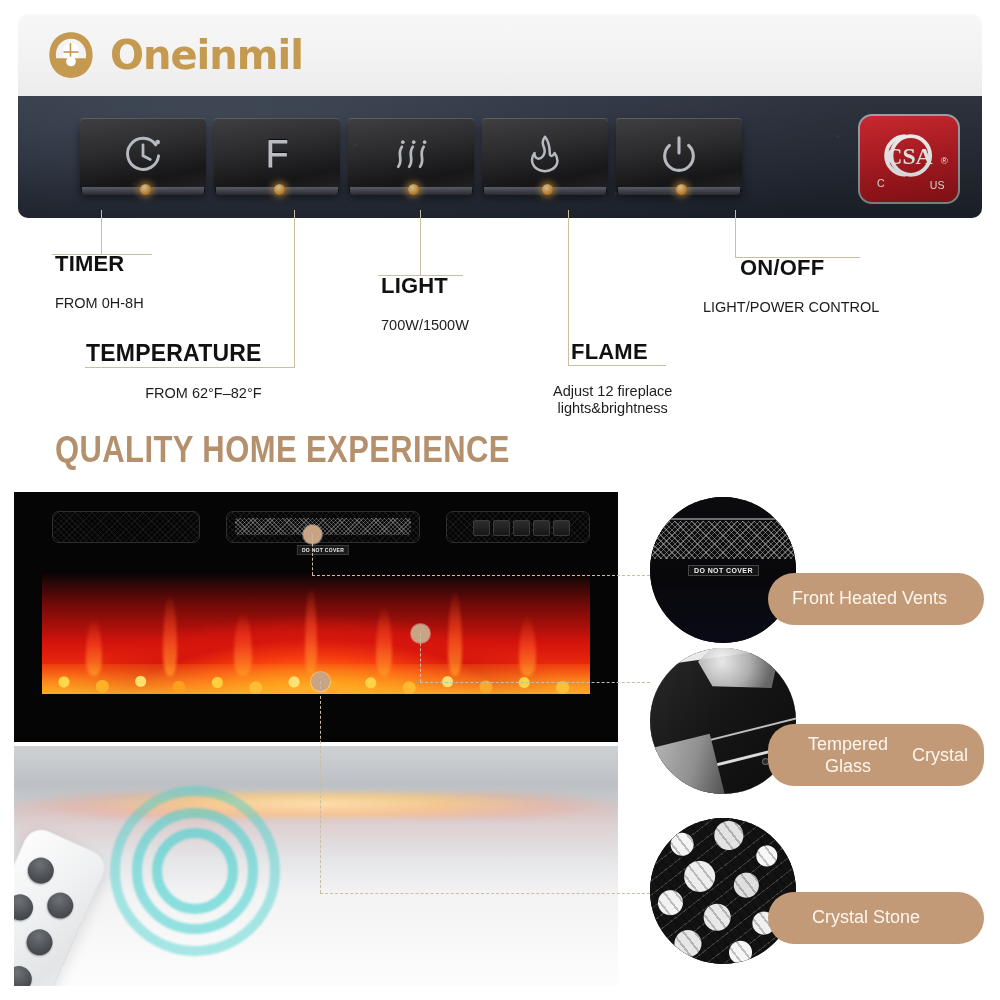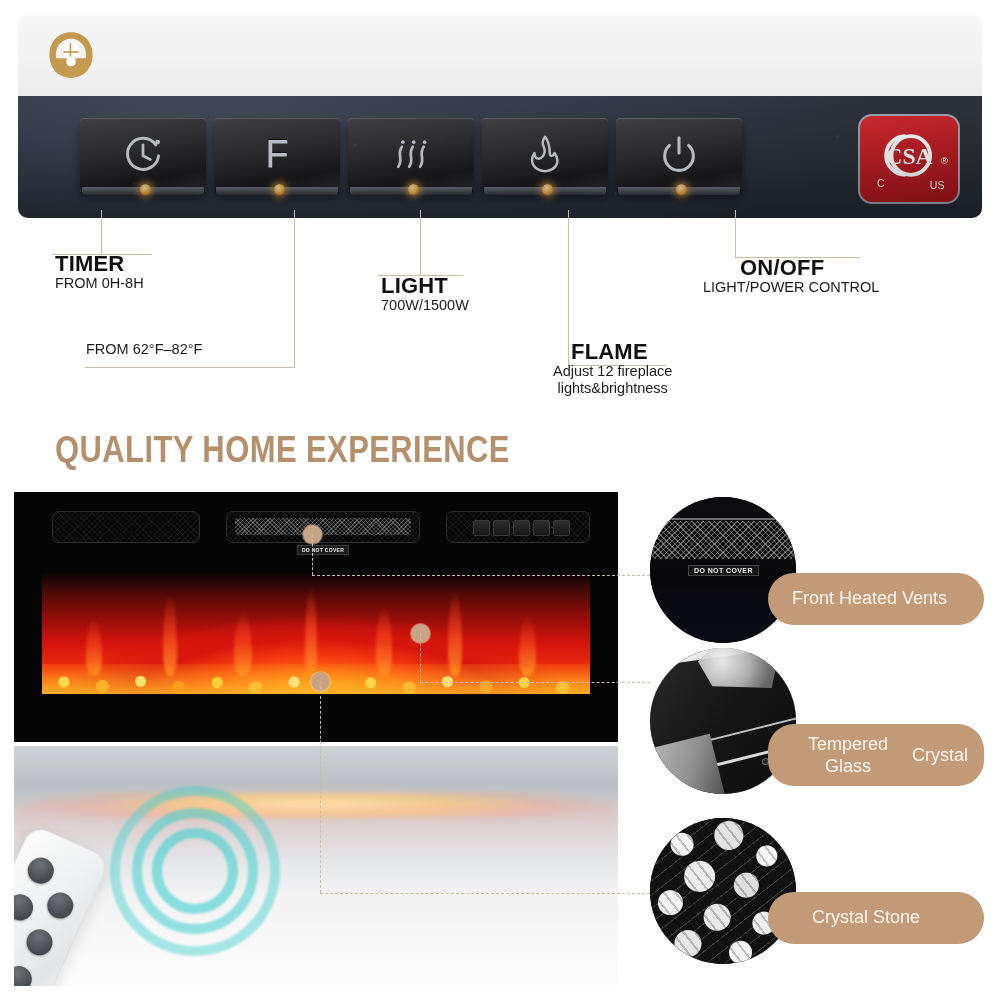--- a/index.html
+++ b/index.html
@@ -76,21 +76,21 @@
   
   .lead{position:absolute;background:#c9bda2;}
   .lead-v{width:1px;}
   .lead-h{height:1px;}
   .cal{position:absolute;}
   .cal-title{
     font-size:22px;font-weight:700;color:#111;white-space:nowrap;line-height:1.05;
     letter-spacing:.2px;
   }
   .cal-sub{
-    font-size:14.5px;color:#1d1d1d;white-space:nowrap;margin-top:0;line-height:1.18;
+    font-size:14.5px;color:#1d1d1d;white-space:nowrap;margin-top:20px;line-height:1.18;
     font-weight:400;
   }
 
   
   .section-heading{
     position:absolute;left:55px;top:429px;
     font-size:36px;font-weight:700;color:#b4906d;letter-spacing:.5px;
     font-family:"Liberation Sans Narrow","Liberation Sans",sans-serif;
     transform:scaleX(.86);transform-origin:left center;white-space:nowrap;
   }
@@ -212,20 +212,21 @@
   <div class="brand">
     <svg class="brand-mark" viewBox="0 0 100 100">
       <path d="M50 8 C26 8 10 26 10 50 C10 74 26 92 50 92 C74 92 90 74 90 50 C90 26 74 8 50 8 Z
                M50 20 C66 20 78 33 78 50 C78 67 66 80 50 80 C34 80 22 67 22 50 C22 33 34 20 50 20 Z" fill="#c39a4f"></path>
       <rect x="36" y="28" width="28" height="34" rx="13" fill="#ffffff"></rect>
       <rect x="47.5" y="28" width="3" height="34" fill="#c39a4f"></rect>
       <rect x="36" y="43" width="28" height="3" fill="#c39a4f"></rect>
       <path d="M14 56 H86 A36 36 0 0 1 14 56 Z" fill="#c39a4f"></path>
       <circle cx="50" cy="62" r="9" fill="#ffffff"></circle>
     </svg>
+    <div class="brand-name">Oneinmil</div>
   </div>
 </div>
 
 <div class="panel">
 
   <div class="key" style="left:62px;">
     <svg width="44" height="44" viewBox="0 0 48 48">
       <path d="M38 14 A17 17 0 1 0 41 26" fill="none" stroke="#c3c6cd" stroke-width="3.2" stroke-linecap="round"></path>
       <circle cx="40" cy="11" r="2.6" fill="#c3c6cd"></circle>
       <path d="M24 14 V26 L32 30" fill="none" stroke="#c3c6cd" stroke-width="3" stroke-linecap="round"></path>
@@ -296,21 +297,22 @@
 
 <div class="lead lead-v" style="left:735px;top:210px;height:47px;"></div>
 <div class="lead lead-h" style="left:735px;top:257px;width:125px;"></div>
 
 <div class="cal" style="left:55px;top:252px;">
   <div class="cal-title">TIMER</div>
   <div class="cal-sub">FROM 0H-8H</div>
 </div>
 
 <div class="cal" style="left:86px;top:341px;">
-  <div class="cal-sub" style="text-align:left;">FROM 62°F–82°F</div>
+  <div class="cal-title" style="font-size:23px;">TEMPERATURE</div>
+  <div class="cal-sub" style="text-align:right;">FROM 62°F–82°F</div>
 </div>
 
 <div class="cal" style="left:381px;top:274px;">
   <div class="cal-title">LIGHT</div>
   <div class="cal-sub" style="text-align:center;">700W/1500W</div>
 </div>
 
 <div class="cal" style="left:571px;top:340px;">
   <div class="cal-title">FLAME</div>
   <div class="cal-sub" style="text-align:right;margin-left:-18px;">Adjust 12 fireplace</div>

